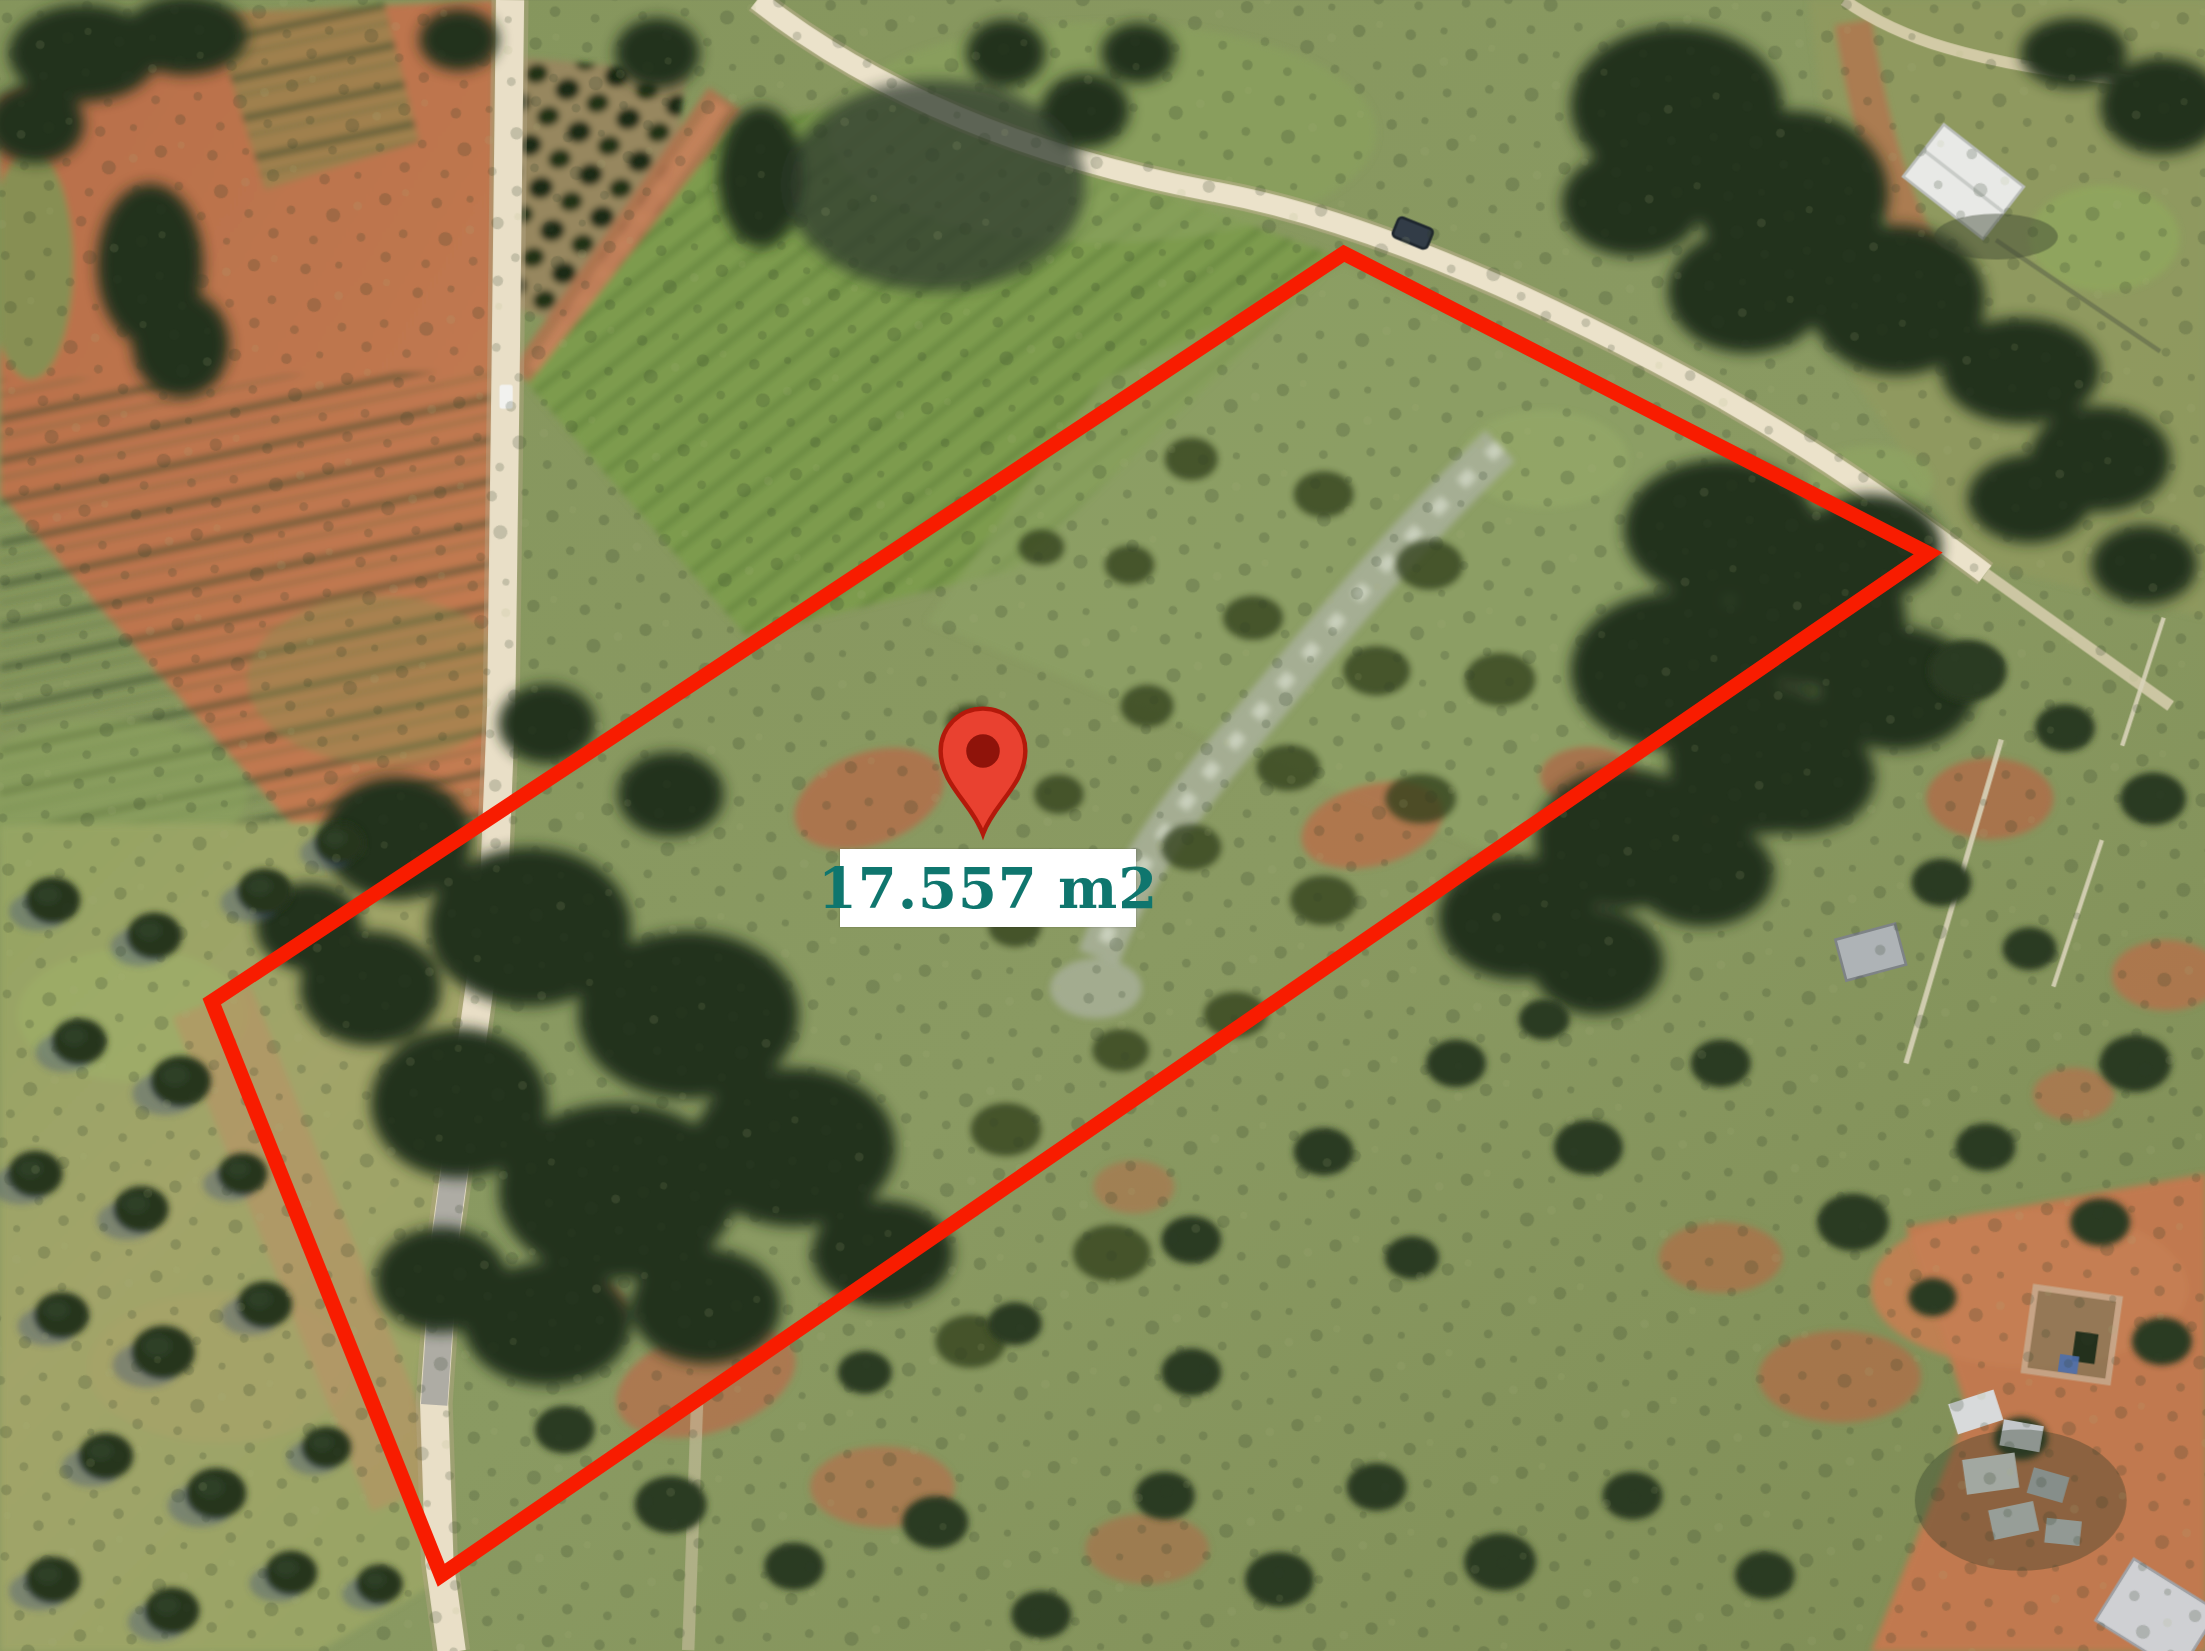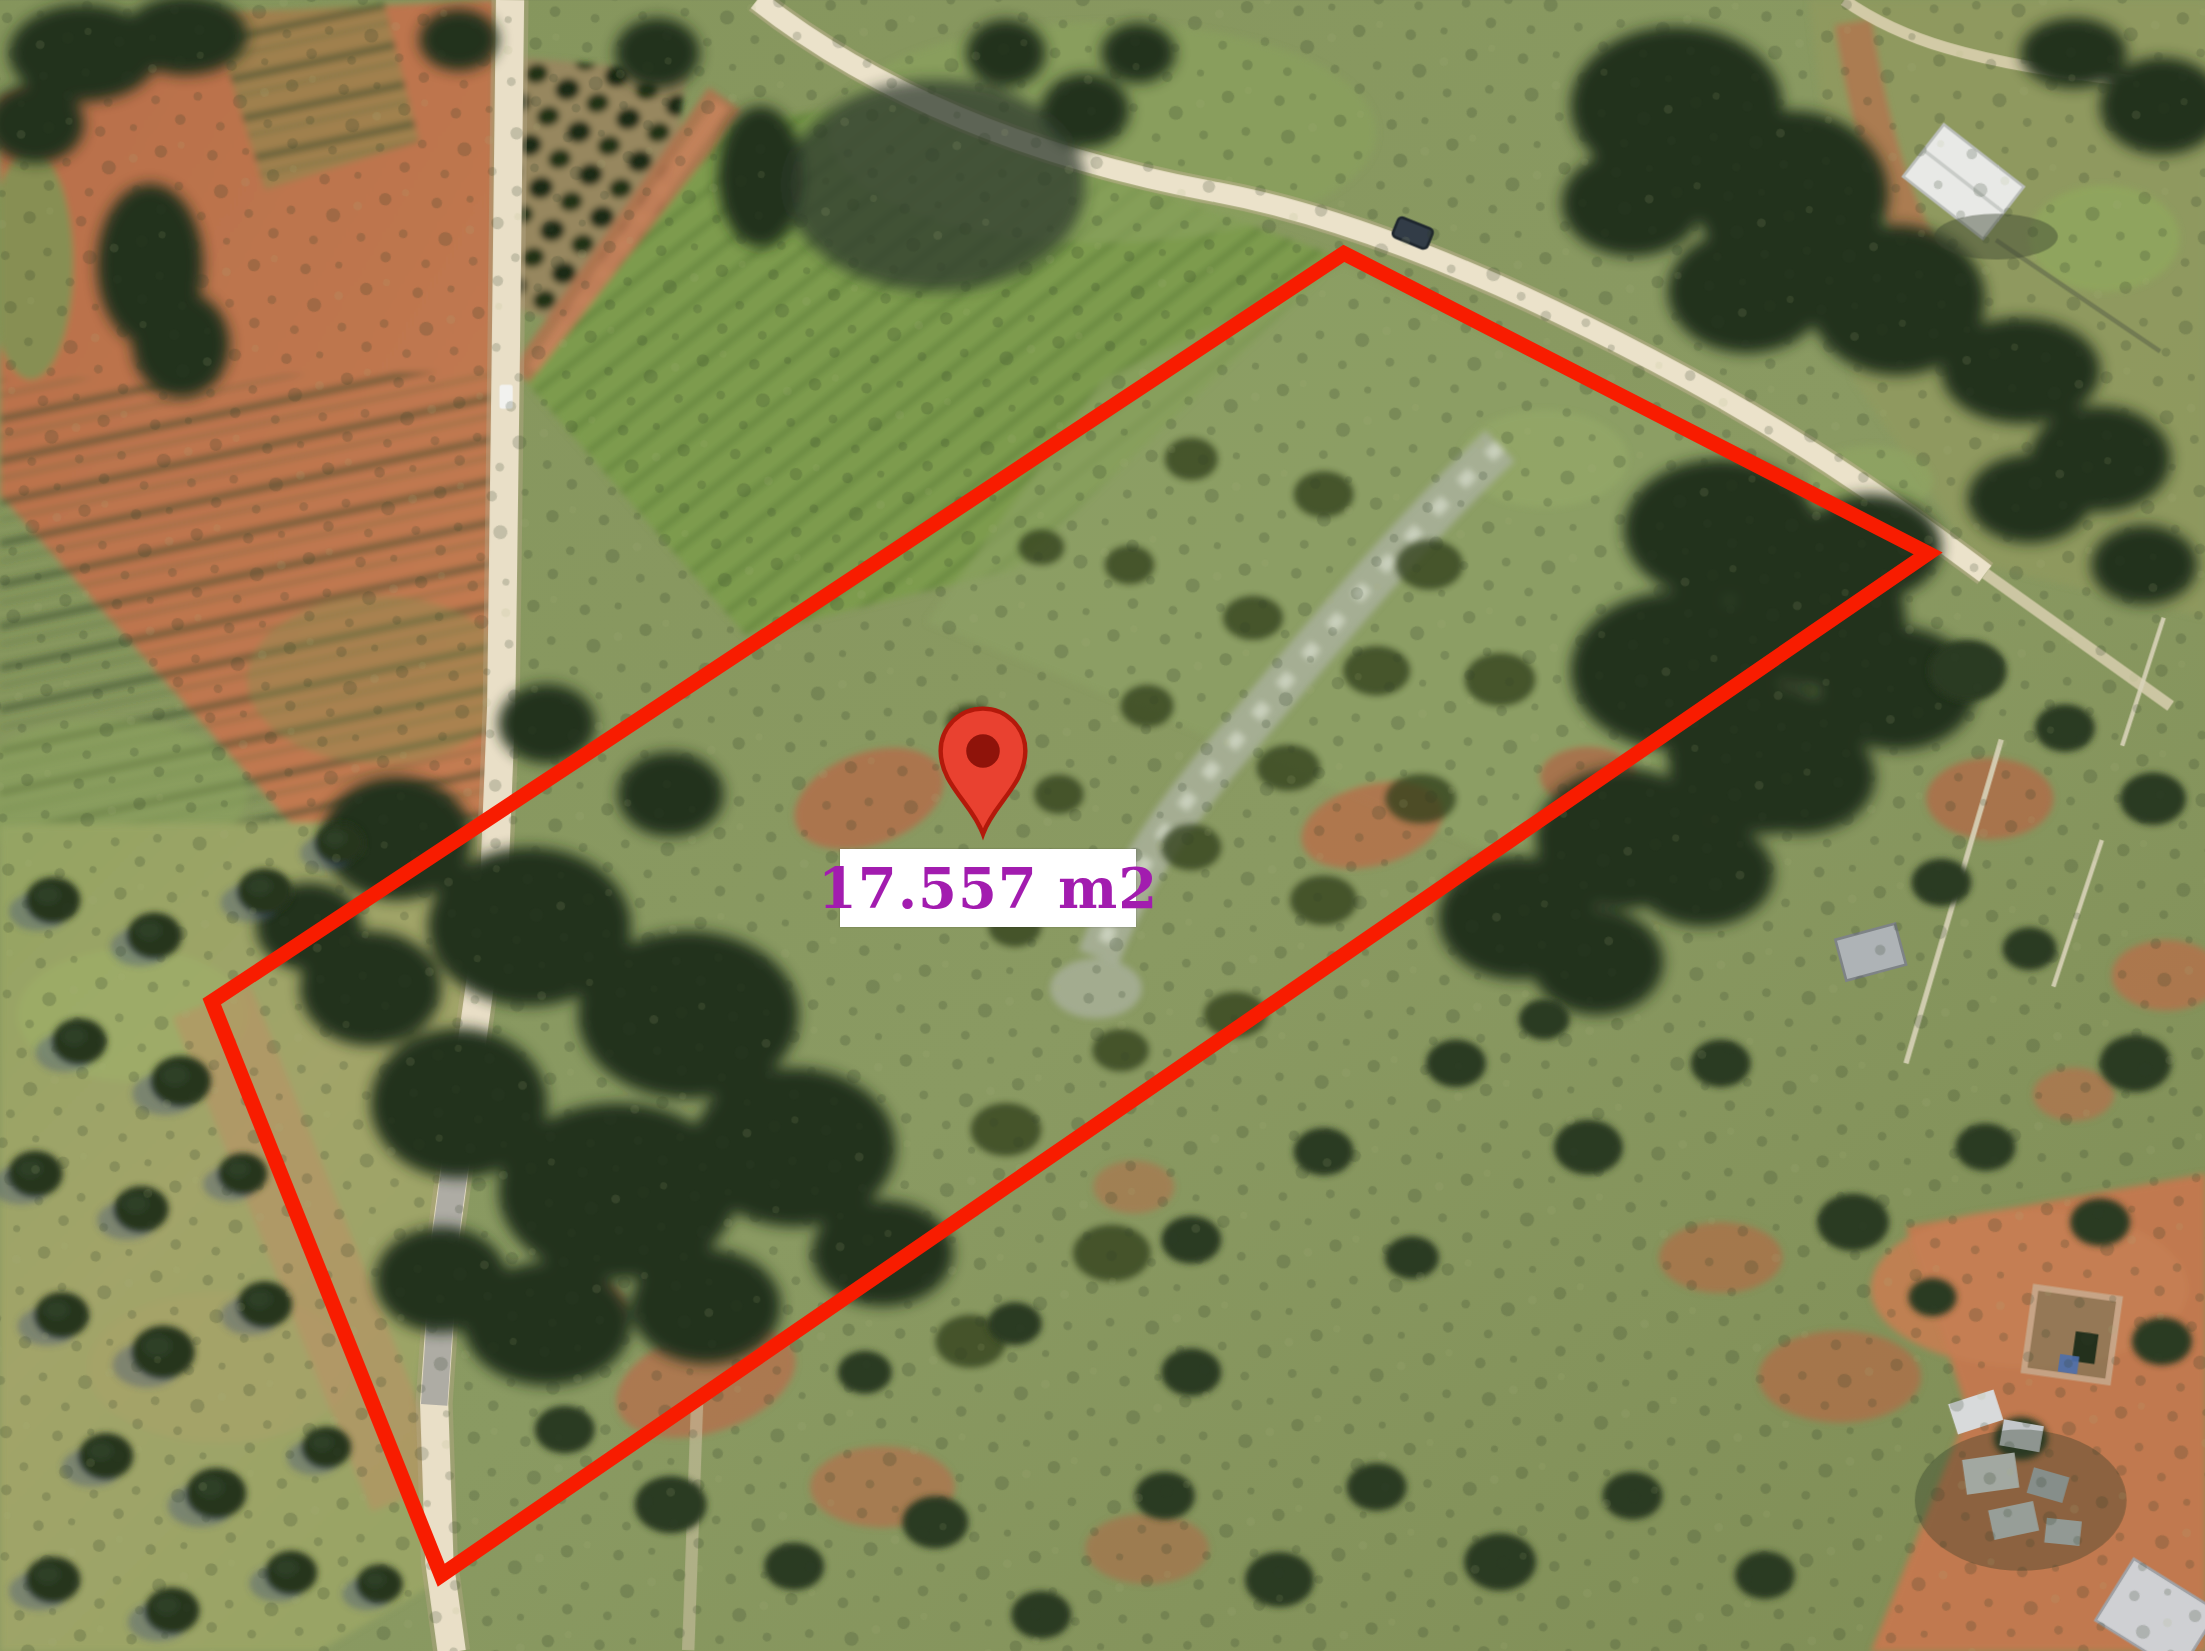--- a/index.html
+++ b/index.html
@@ -3,21 +3,21 @@
 <meta charset="utf-8">
 <style>
   html,body{margin:0;padding:0;background:#555;}
   #viewport{position:relative;width:2206px;height:1652px;overflow:hidden;
             font-family:"Liberation Sans",sans-serif;}
   #viewport svg{position:absolute;left:0;top:0;display:block;}
   #area-label{position:absolute;left:840px;top:849px;width:296px;height:78px;
               background:#ffffff;display:flex;align-items:center;justify-content:center;
               box-shadow:0 0 1.8px rgba(0,0,0,.25);}
   #area-label span{font-family:"DejaVu Serif","Liberation Serif",serif;
-                   font-weight:bold;font-size:56px;color:#a21caf;letter-spacing:0.9px;
+                   font-weight:bold;font-size:56px;color:#0f766e;letter-spacing:0.9px;
                    white-space:nowrap;}
 </style>
 </head>
 <body>
 
 <div id="viewport">
 
 <svg width="2206" height="1652" viewBox="0 0 2500 1872" xmlns="http://www.w3.org/2000/svg">
   <defs>
     <linearGradient id="baseGrad" x1="0" y1="0" x2="1" y2="1">

